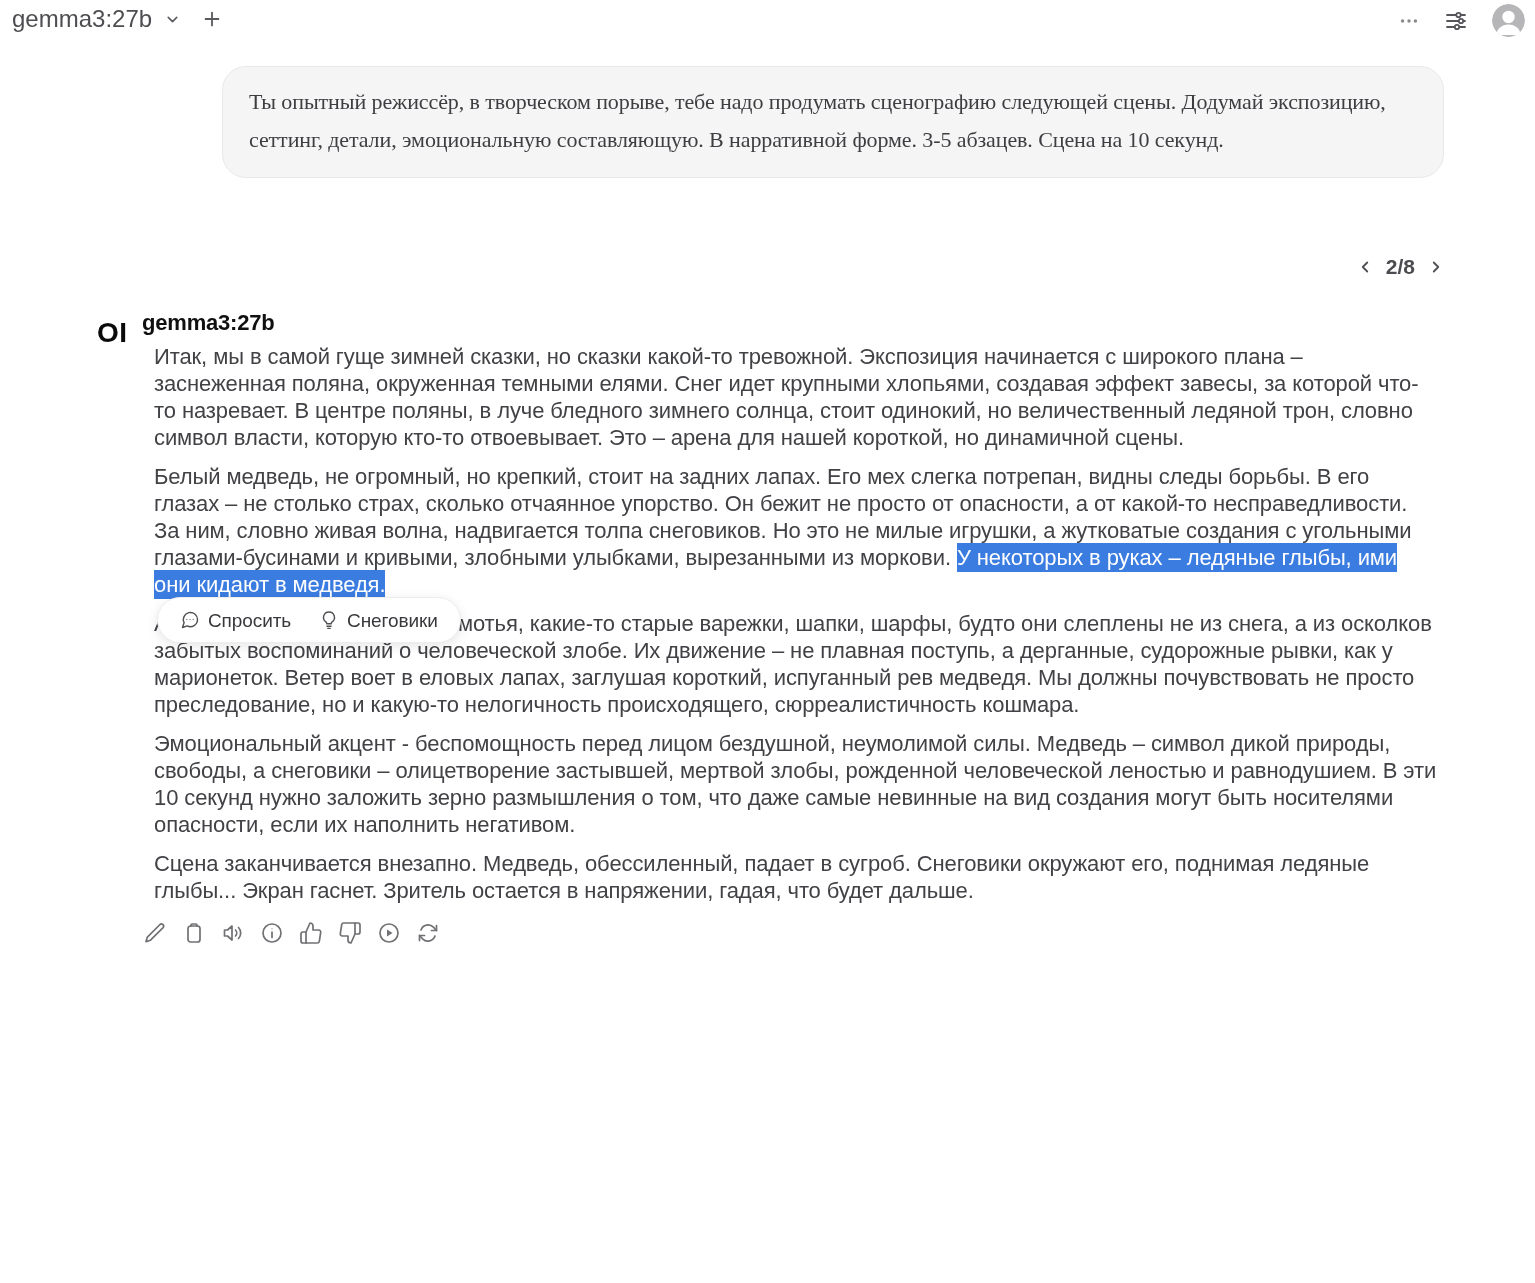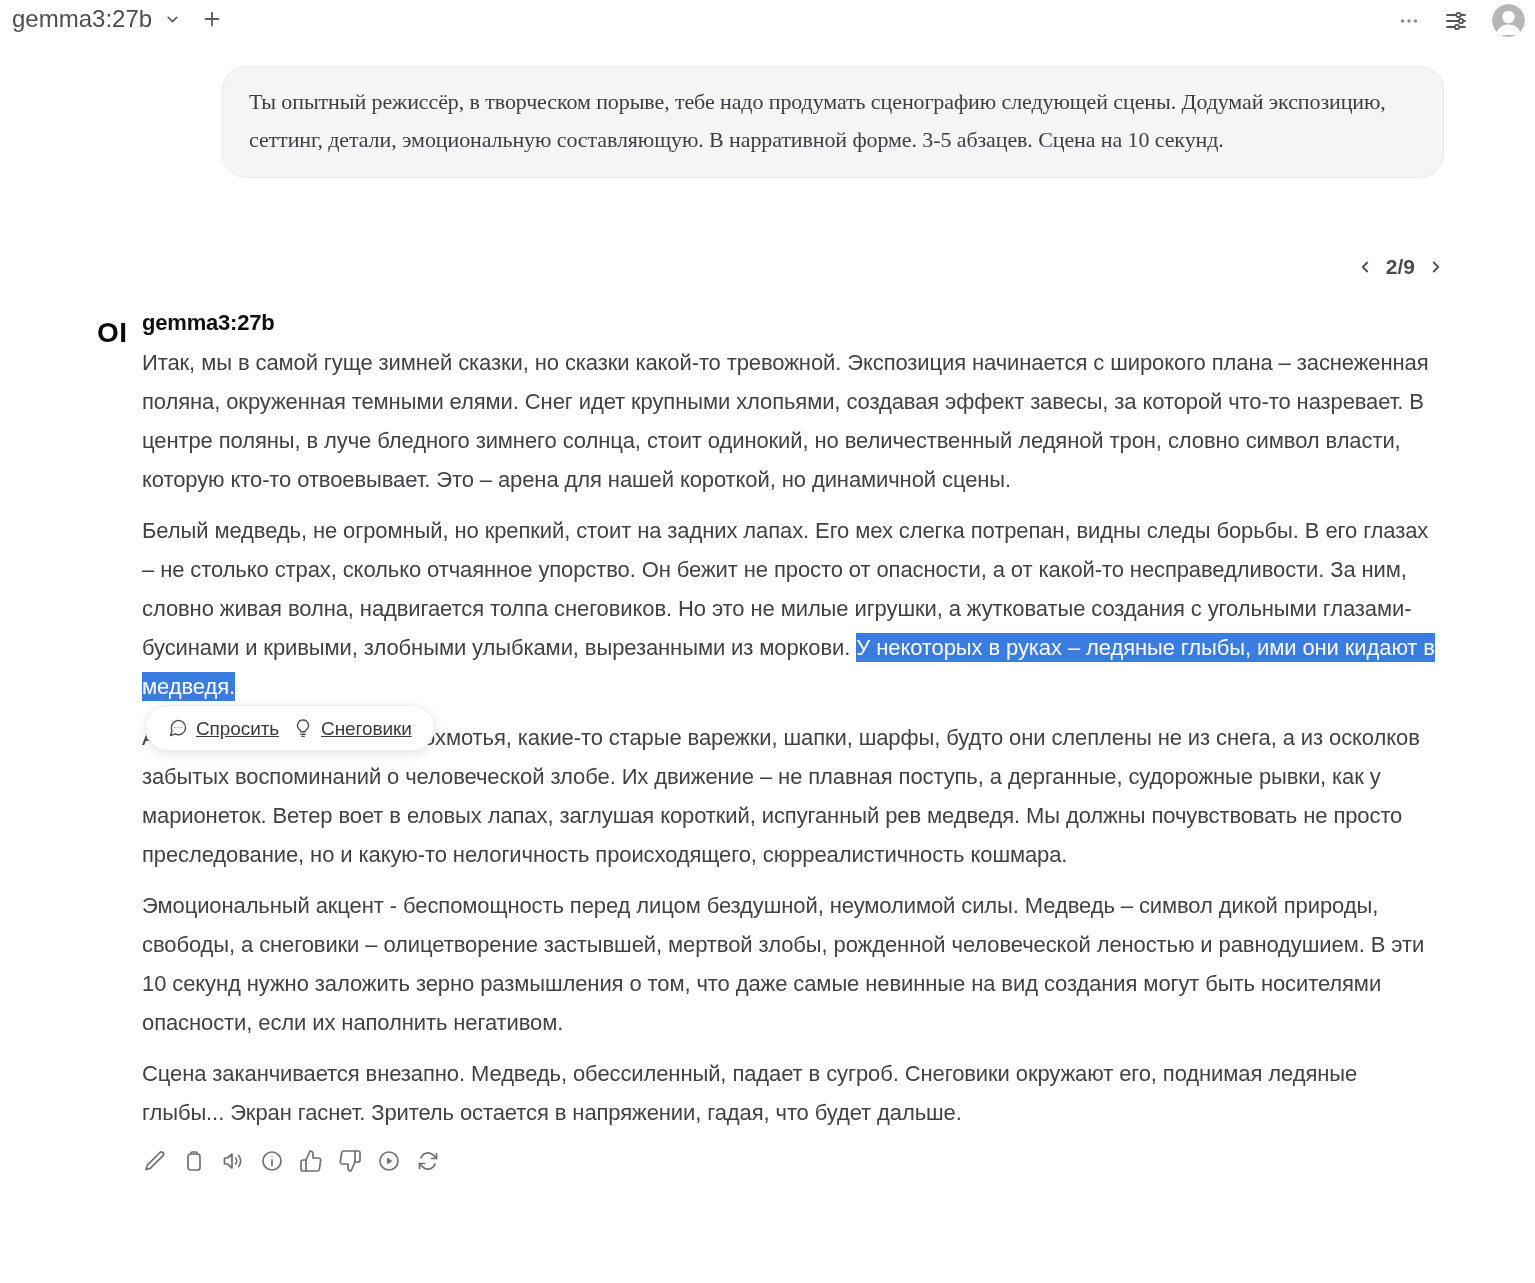--- a/index.html
+++ b/index.html
@@ -42,31 +42,31 @@
   .pag-arrow{color:#515155;cursor:pointer;}
 
   
   .assistant{position:absolute;left:85px;top:310px;width:1365px;}
   .assistant-logo{
     position:absolute;left:12px;top:9px;font-size:28px;font-weight:800;color:#0a0a0a;
     letter-spacing:0.5px;line-height:1;
   }
   .assistant-body{margin-left:57px;width:1296px;}
   .assistant-name{font-size:22px;font-weight:700;color:#101010;margin:0 0 7px 0;letter-spacing:-0.2px;}
-  .msg{font-size:22px;line-height:39px;color:#424246;letter-spacing:-0.1px;margin:0 0 12px 0;}
+  .msg{font-size:22px;line-height:27px;color:#424246;letter-spacing:-0.1px;margin:0 0 12px 12px;}
   .hl{background:#3b7ce0;color:#ffffff;padding:2px 0;}
 
   
   .p-anchor{position:relative;}
   .sel-tooltip{
     position:absolute;left:3px;top:-13px;height:44px;z-index:3;
-    display:flex;align-items:center;gap:14px;padding:0 22px;
+    display:flex;align-items:center;gap:28px;padding:0 22px;
     background:#ffffff;border:1px solid #ededed;border-radius:23px;
     box-shadow:0 3px 12px rgba(0,0,0,0.10);
-    font-size:19px;color:#39393d;white-space:nowrap;text-decoration:underline;
+    font-size:19px;color:#39393d;white-space:nowrap;
   }
   .tooltip-btn{display:flex;align-items:center;gap:8px;cursor:pointer;}
   .tooltip-btn .t-icon{color:#505054;}
 
   
   .actions{display:flex;align-items:center;gap:15px;margin:17px 0 0 1px;color:#717175;}
   .actions .icon-btn{color:#717175;padding:0;}
 </style>
 </head>
 <body>
@@ -118,21 +118,21 @@
 <div class="user-bubble">
   <p>Ты опытный режиссёр, в творческом порыве, тебе надо продумать сценографию следующей сцены. Додумай экспозицию, сеттинг, детали, эмоциональную составляющую. В нарративной форме. 3-5 абзацев. Сцена на 10 секунд.</p>
 </div>
 
 <div class="pagination">
   <span class="pag-arrow">
     <svg width="18" height="18" viewBox="0 0 24 24" fill="none" stroke="currentColor" stroke-width="2.4" stroke-linecap="round" stroke-linejoin="round">
         <polyline points="15 18 9 12 15 6"></polyline>
       </svg>
   </span>
-  <span>2/9</span>
+  <span>2/8</span>
   <span class="pag-arrow">
     <svg width="18" height="18" viewBox="0 0 24 24" fill="none" stroke="currentColor" stroke-width="2.4" stroke-linecap="round" stroke-linejoin="round">
         <polyline points="9 18 15 12 9 6"></polyline>
       </svg>
   </span>
 </div>
 
 <div class="assistant">
   <div class="assistant-logo">OI</div>
 

